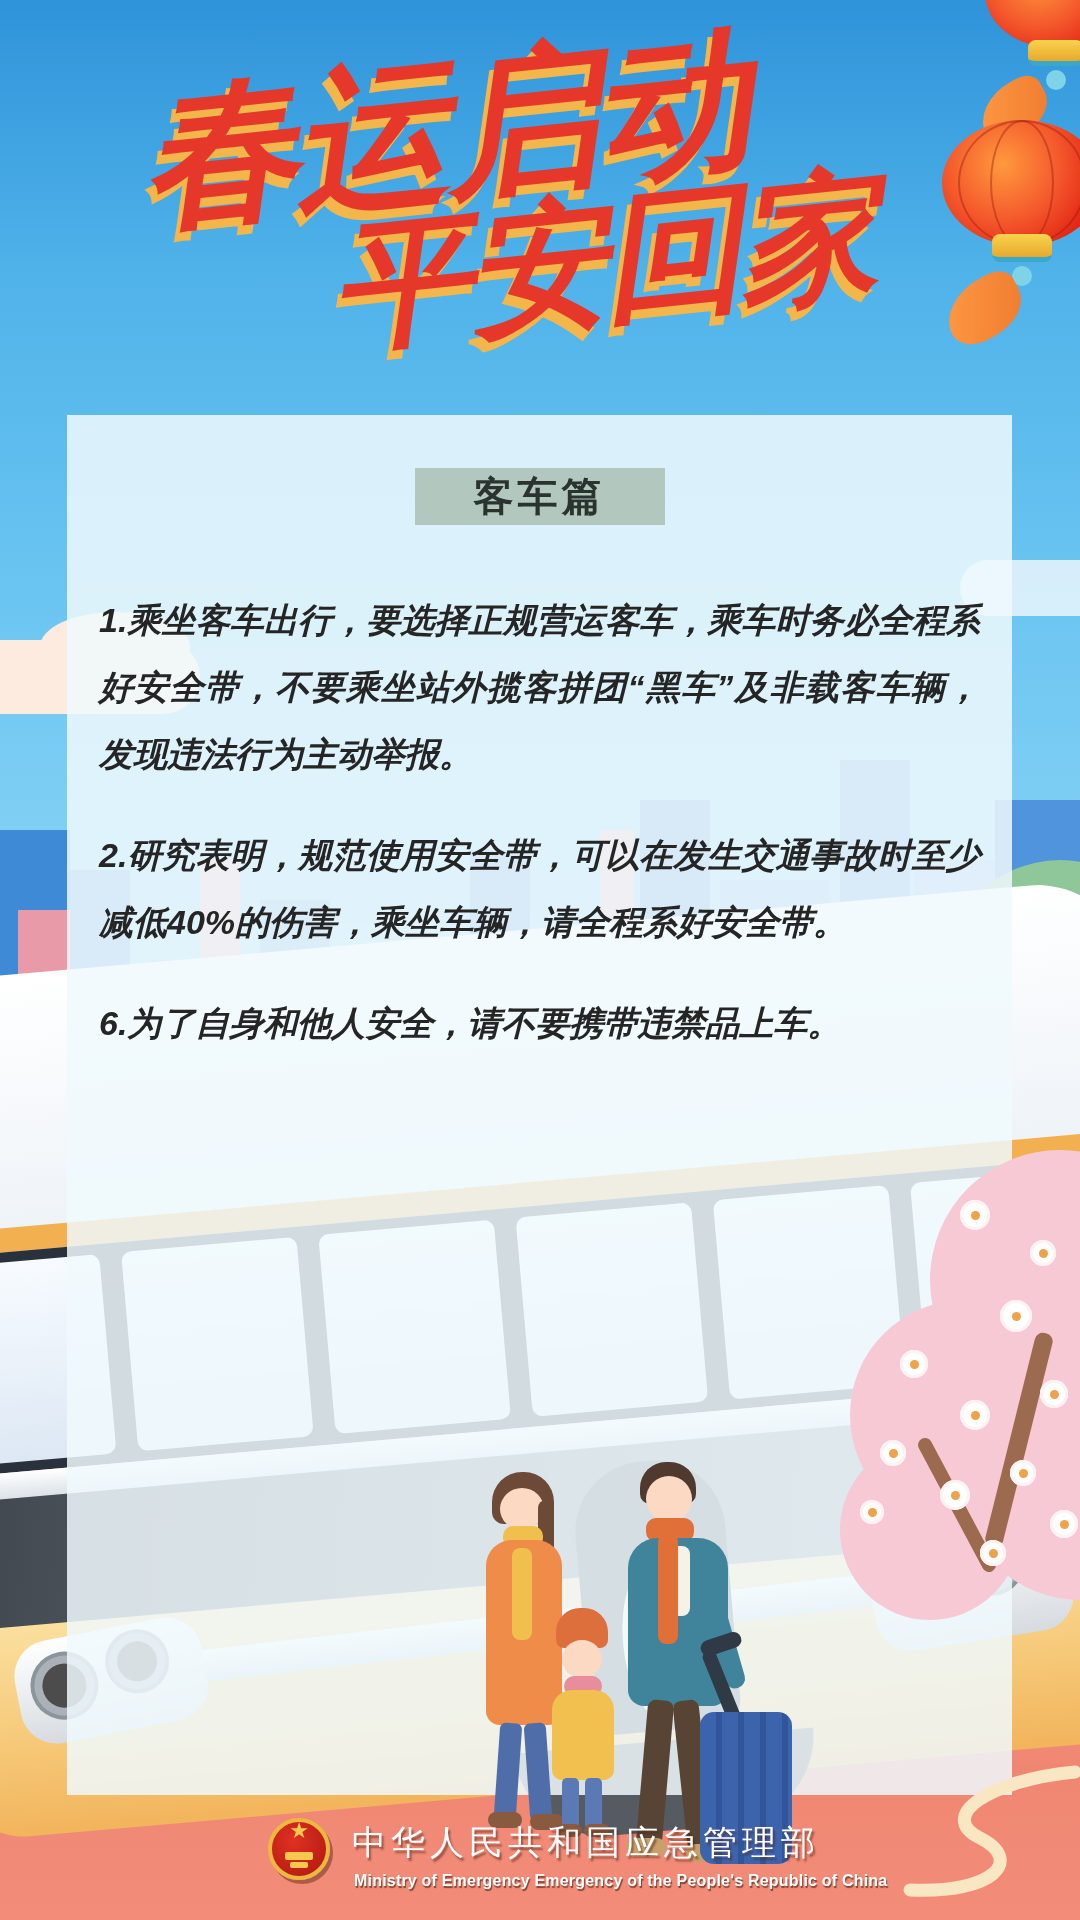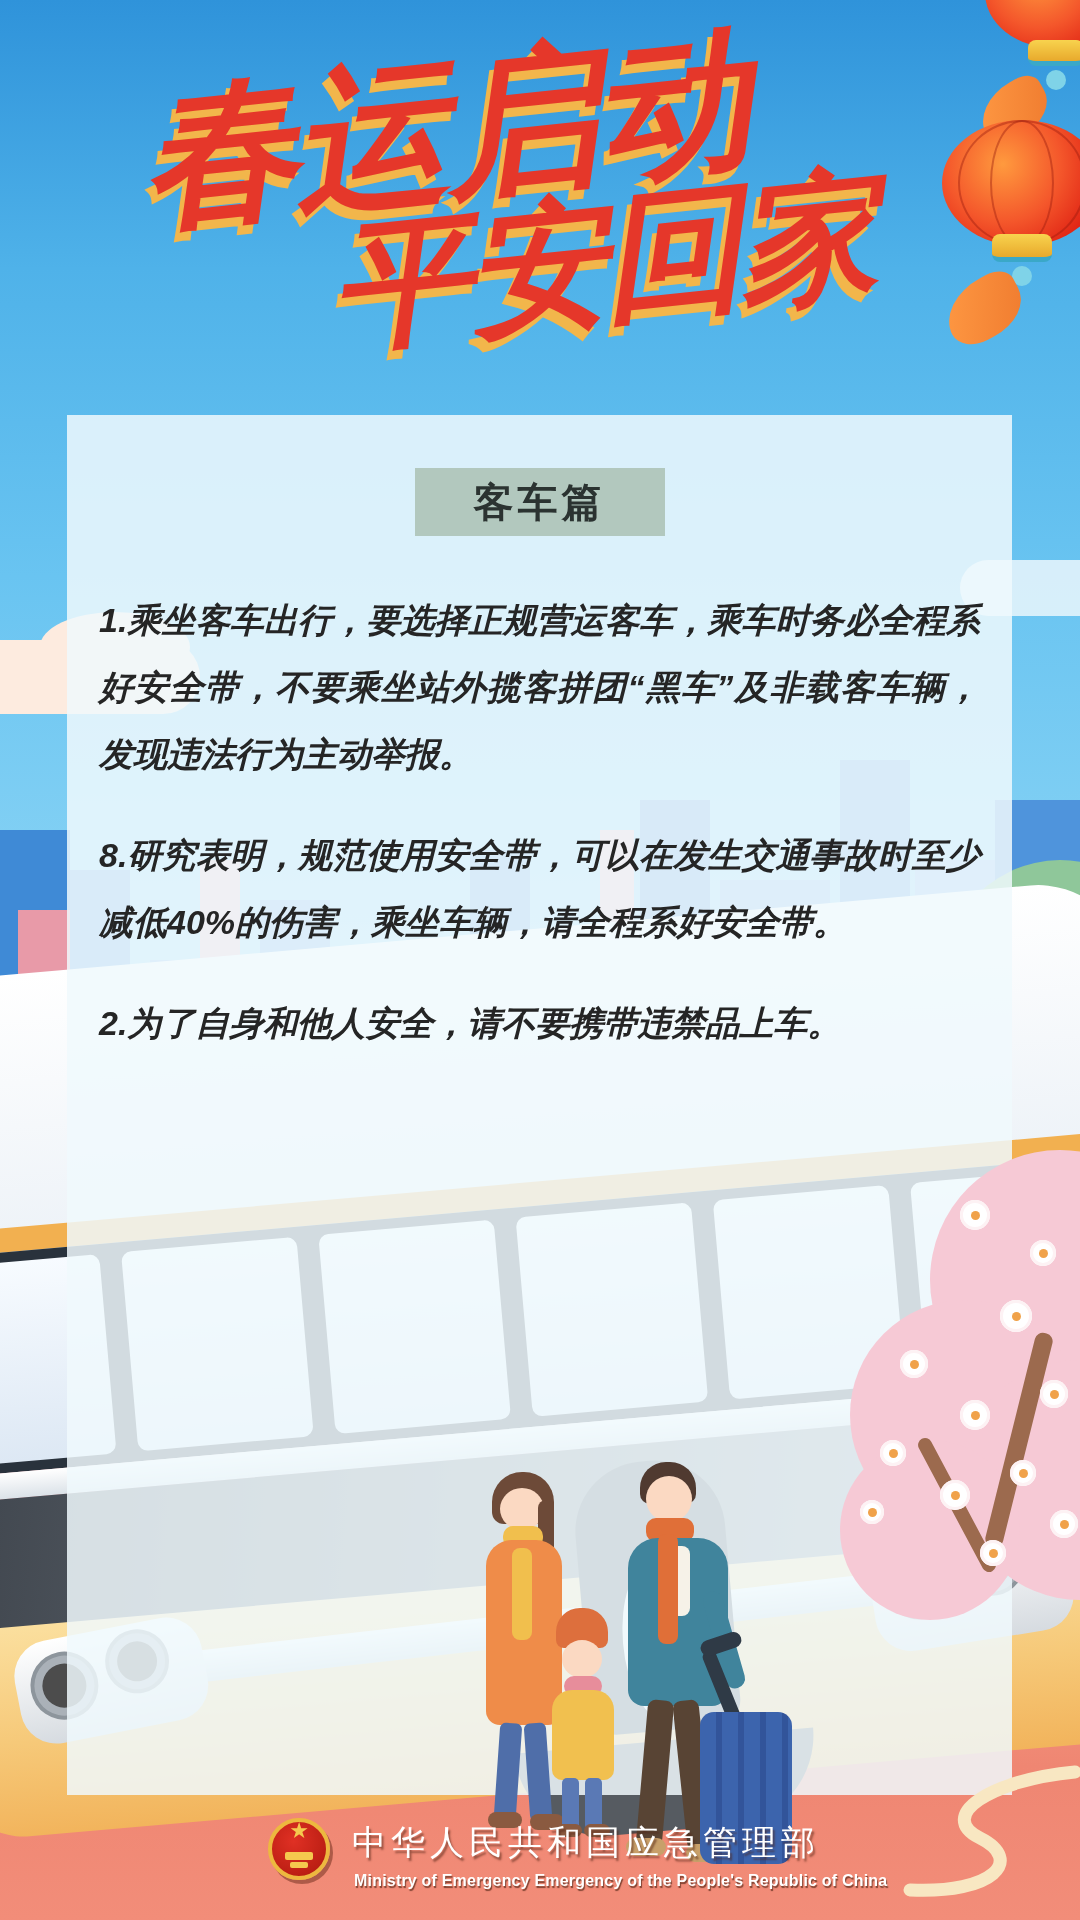--- a/index.html
+++ b/index.html
@@ -74,21 +74,21 @@
   .pod .lb{left:104px;top:18px;width:40px;height:40px;}
   .bus-wheel{left:560px;top:820px;width:300px;height:90px;background:#565b61;
     border-radius:0 0 150px 150px;}
   .bus-door{left:640px;top:540px;width:150px;height:270px;background:#414750;
     border-radius:70px 70px 26px 26px;}
   .bus-door i{position:absolute;left:38px;top:100px;width:74px;height:160px;background:#f4f6f8;
     border-radius:50%;}
 
   
   .card{left:67px;top:415px;width:945px;height:1380px;background:rgba(240,249,253,.85);}
-  .badge{left:50%;top:53px;transform:translateX(-50%);width:250px;height:68px;
+  .badge{left:50%;top:53px;transform:translateX(-50%);width:250px;height:57px;
     background:#b2c8be;color:#2b3331;font-size:40px;font-weight:bold;letter-spacing:4px;
     display:flex;align-items:center;justify-content:center;}
   .tips{left:32px;top:172px;width:881px;font-style:italic;}
   .tips p{position:static;display:block;margin:0 0 34px 0;color:#252525;font-size:34px;
     line-height:67px;font-weight:600;text-align:justify;}
 
   
   .blossom .pl{border-radius:50%;background:#f6c9d5;}
   .p1{left:930px;top:1150px;width:260px;height:260px;}
   .p2{left:850px;top:1300px;width:230px;height:230px;background:#fadde4;}
@@ -245,22 +245,22 @@
     <div class="bus-wheel"></div>
     <div class="bus-door">
         <i></i>
       </div>
   </div>
 
   <div class="card">
     <div class="badge">客车篇</div>
     <div class="tips">
       <p>1.乘坐客车出行，要选择正规营运客车，乘车时务必全程系好安全带，不要乘坐站外揽客拼团“黑车”及非载客车辆，发现违法行为主动举报。</p>
-      <p>8.研究表明，规范使用安全带，可以在发生交通事故时至少减低40%的伤害，乘坐车辆，请全程系好安全带。</p>
-      <p>2.为了自身和他人安全，请不要携带违禁品上车。</p>
+      <p>2.研究表明，规范使用安全带，可以在发生交通事故时至少减低40%的伤害，乘坐车辆，请全程系好安全带。</p>
+      <p>6.为了自身和他人安全，请不要携带违禁品上车。</p>
     </div>
   </div>
 
   <div class="blossom">
     <div class="pl p1"></div>
       <div class="pl p2"></div>
       <div class="pl p3"></div>
       <div class="pl p4"></div>
     <div class="branch br1"></div>
       <div class="branch br2"></div>

